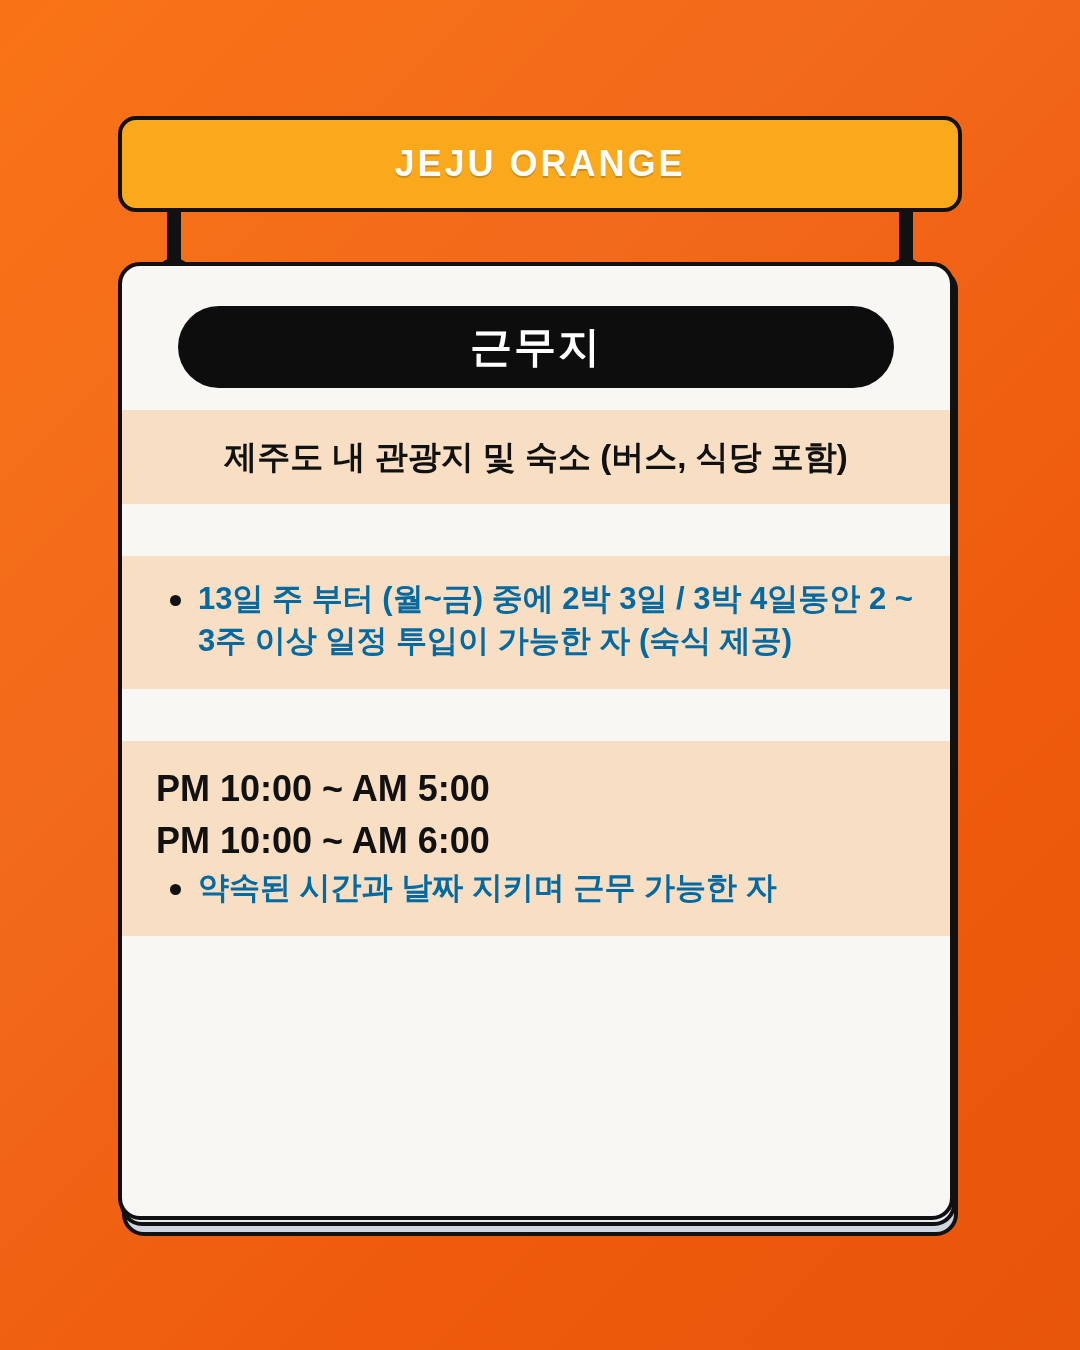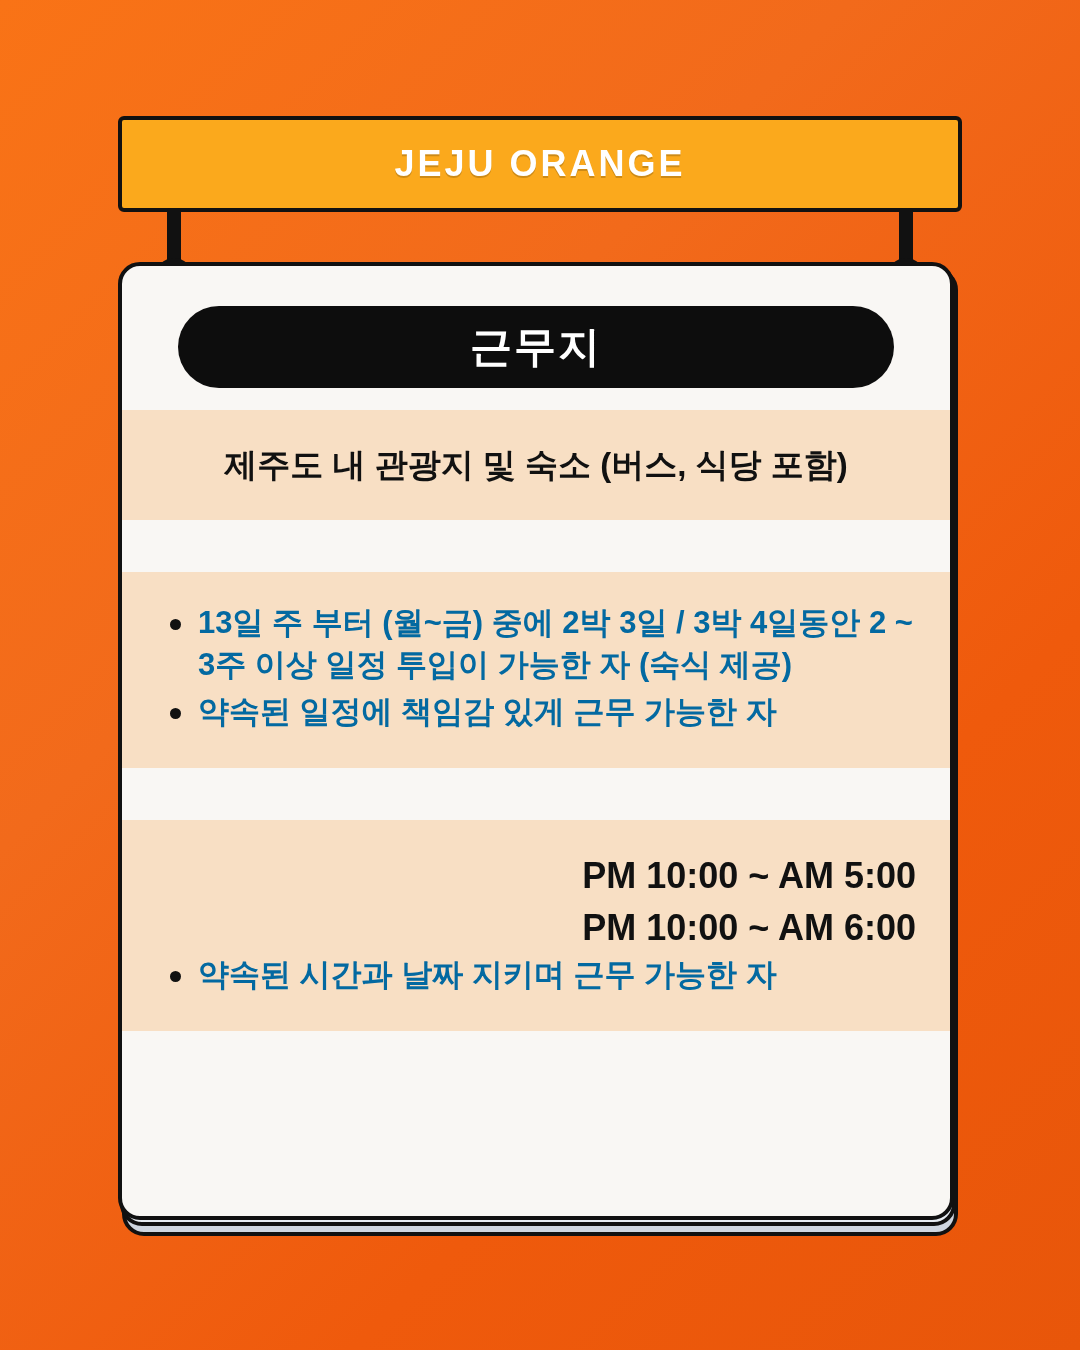--- a/index.html
+++ b/index.html
@@ -25,21 +25,21 @@
 
   
   .clip-bar {
     position: absolute;
     left: 118px;
     top: 116px;
     width: 844px;
     height: 96px;
     background: #fba91c;
     border: 4px solid #111111;
-    border-radius: 6px;
+    border-radius: 18px;
     display: flex;
     align-items: center;
     justify-content: center;
   }
 
   .clip-title {
     font-size: 36px;
     font-weight: bold;
     letter-spacing: 3px;
     color: #ffffff;
@@ -119,21 +119,21 @@
   }
   .pill-w1 { width: 716px; }
   .pill-w2 { width: 652px; }
   .pill-w3 { width: 672px; }
 
   
   .band {
     background: #f8dfc4;
     width: 828px;
     margin: 22px auto 0 auto;
-    padding: 30px 34px;
+    padding: 22px 34px;
   }
   .band.center {
     text-align: center;
   }
 
   .band-line {
     font-size: 33px;
     font-weight: bold;
     color: #111111;
     line-height: 1.5;
@@ -160,21 +160,21 @@
     height: 11px;
     background: #111111;
     border-radius: 50%;
   }
 
   .time-line {
     font-size: 36px;
     font-weight: bold;
     color: #111111;
     line-height: 1.45;
-    text-align: right;
+    text-align: left;
   }
 
   ul.bullets.centered {
     display: flex;
     flex-direction: column;
     align-items: flex-start;
   }
   ul.bullets.centered li {
     text-align: left;
   }
@@ -202,21 +202,20 @@
     <div class="pill pill-w1">근무지</div>
     <div class="band center">
       <div class="band-line">제주도 내 관광지 및 숙소 (버스, 식당 포함)</div>
     </div>
 
     <div class="spacer-md"></div>
 
     <div class="band">
       <ul class="bullets">
         <li>13일 주 부터 (월~금) 중에 2박 3일 / 3박 4일동안 2 ~ 3주 이상 일정 투입이 가능한 자 (숙식 제공)</li>
-        <li>약속된 일정에 책임감 있게 근무 가능한 자</li>
       </ul>
     </div>
 
     <div class="spacer-md"></div>
 
     <div class="band center">
       <div class="time-line">PM 10:00 ~ AM 5:00</div>
       <div class="time-line">PM 10:00 ~ AM 6:00</div>
       <ul class="bullets centered">
         <li>약속된 시간과 날짜 지키며 근무 가능한 자</li>

